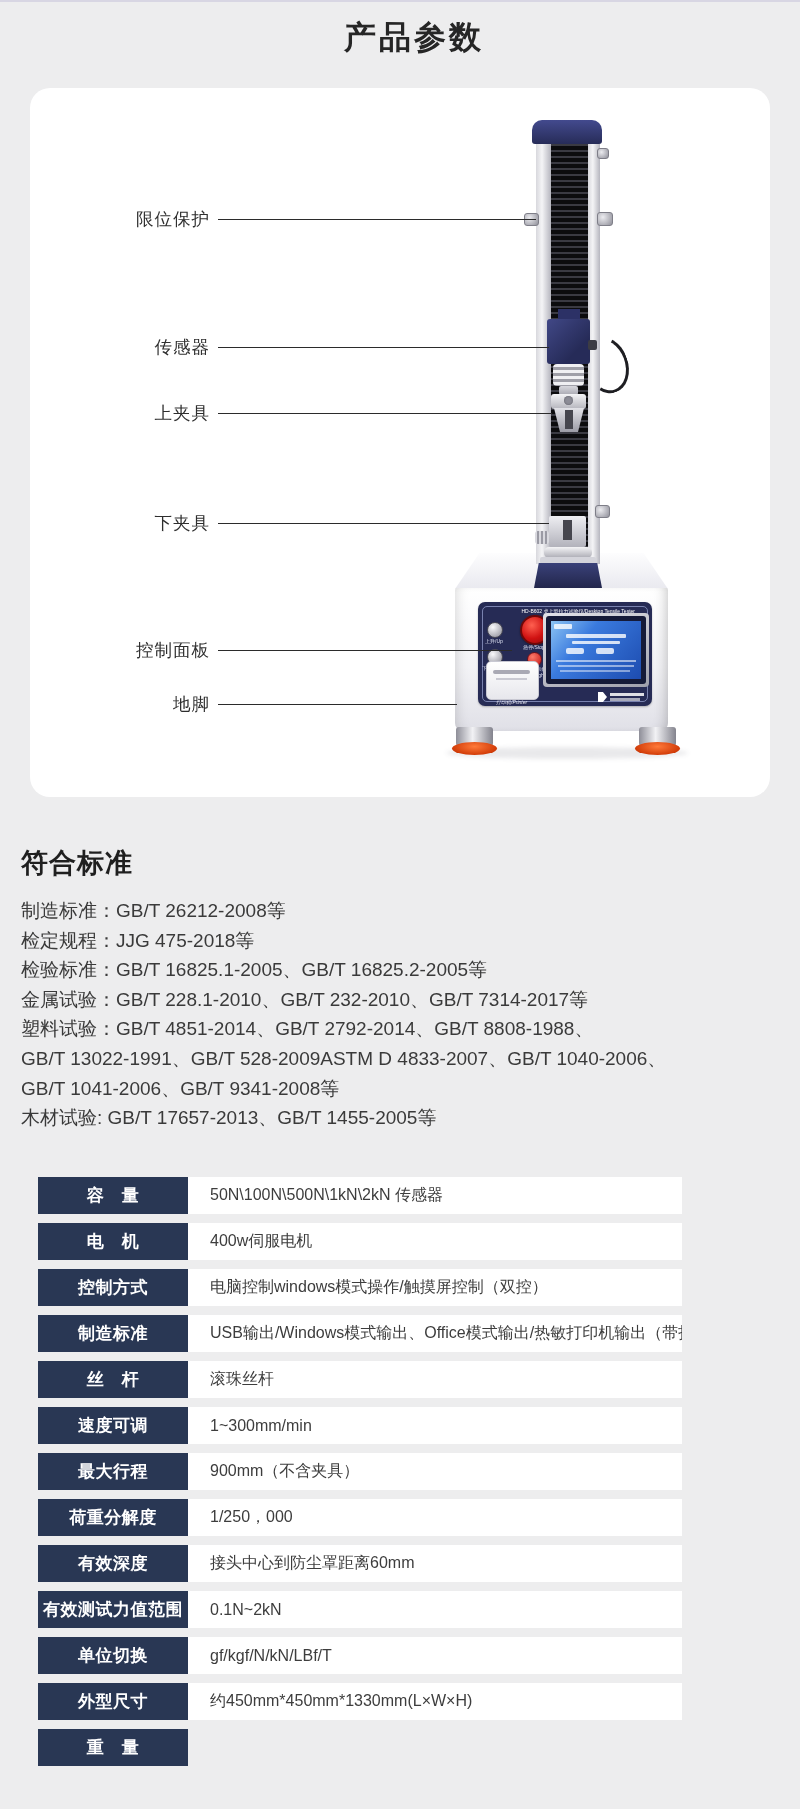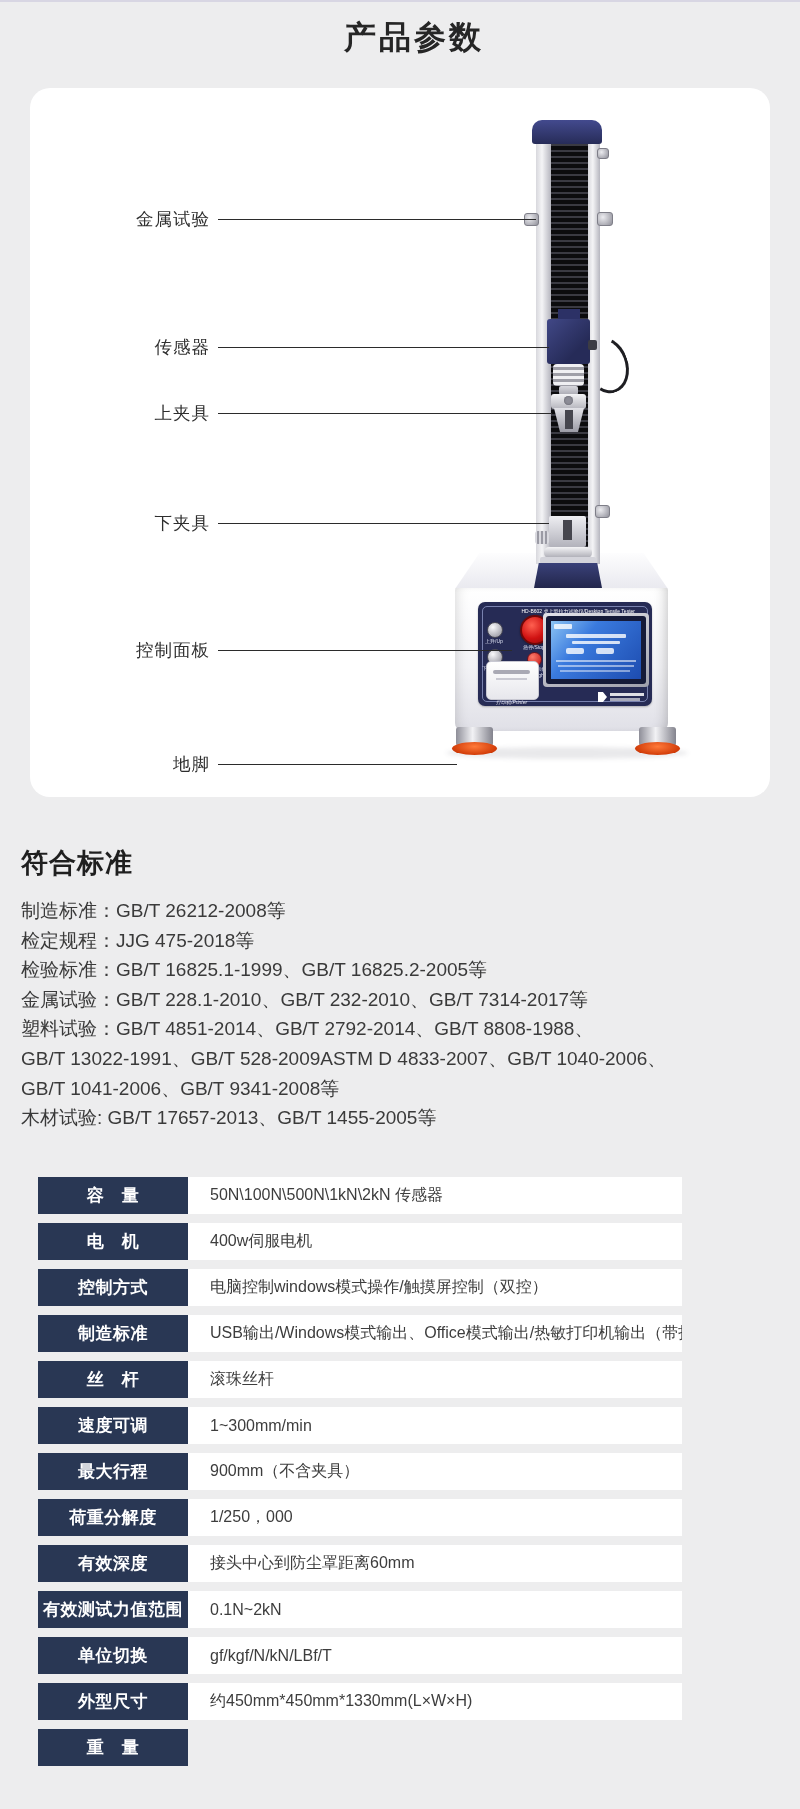--- a/index.html
+++ b/index.html
@@ -113,49 +113,49 @@
   <div class="abs scrbar" style="left:596px;top:648px;width:18px;height:6px;border-radius:2px;"></div>
   <div class="abs" style="left:556px;top:660px;width:80px;height:2px;background:rgba(255,255,255,.55);"></div>
   <div class="abs" style="left:558px;top:665px;width:76px;height:2px;background:rgba(255,255,255,.5);"></div>
   <div class="abs" style="left:560px;top:670px;width:70px;height:2px;background:rgba(255,255,255,.45);"></div>
 
   <div class="abs" style="left:598px;top:692px;width:9px;height:10px;background:#ffffff;clip-path:polygon(0 0,55% 0,100% 50%,55% 100%,0 100%);"></div>
   <div class="abs" style="left:610px;top:693px;width:34px;height:3px;background:rgba(255,255,255,.85);"></div>
   <div class="abs" style="left:610px;top:698px;width:30px;height:3px;background:rgba(255,255,255,.6);"></div>
 
   <div class="abs callout" style="top:207px;">
-    <span class="callout-label">金属试验</span>
+    <span class="callout-label">限位保护</span>
     <span class="callout-line" style="width:318px;"></span>
   </div>
   <div class="abs callout" style="top:401px;">
     <span class="callout-label">上夹具</span>
     <span class="callout-line" style="width:334px;"></span>
   </div>
   <div class="abs callout" style="top:335px;">
     <span class="callout-label">传感器</span>
     <span class="callout-line" style="width:331px;"></span>
   </div>
   <div class="abs callout" style="top:511px;">
     <span class="callout-label">下夹具</span>
     <span class="callout-line" style="width:331px;"></span>
   </div>
   <div class="abs callout" style="top:638px;">
     <span class="callout-label">控制面板</span>
     <span class="callout-line" style="width:294px;"></span>
   </div>
-  <div class="abs callout" style="top:752px;">
+  <div class="abs callout" style="top:692px;">
     <span class="callout-label">地脚</span>
     <span class="callout-line" style="width:239px;"></span>
   </div>
 
   <section class="abs standards">
     <h2>符合标准</h2>
     <p>制造标准：GB/T 26212-2008等</p>
     <p>检定规程：JJG 475-2018等</p>
-    <p>检验标准：GB/T 16825.1-1999、GB/T 16825.2-2005等</p>
+    <p>检验标准：GB/T 16825.1-2005、GB/T 16825.2-2005等</p>
     <p>金属试验：GB/T 228.1-2010、GB/T 232-2010、GB/T 7314-2017等</p>
     <p>塑料试验：GB/T 4851-2014、GB/T 2792-2014、GB/T 8808-1988、</p>
     <p>GB/T 13022-1991、GB/T 528-2009ASTM D 4833-2007、GB/T 1040-2006、</p>
     <p>GB/T 1041-2006、GB/T 9341-2008等</p>
     <p>木材试验: GB/T 17657-2013、GB/T 1455-2005等</p>
   </section>
 
   <section class="abs specs">
     <div class="spec-row">
       <div class="spec-label">容　量</div>

